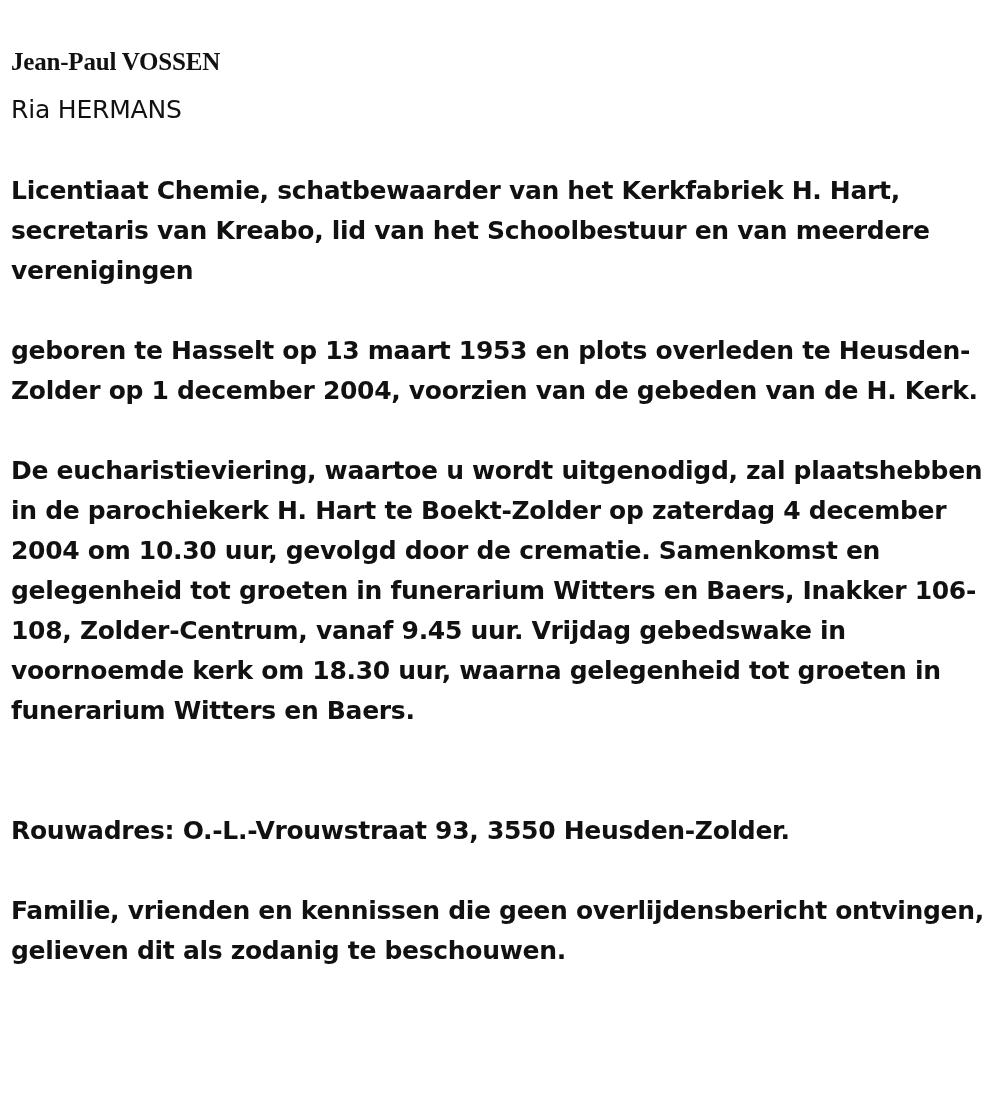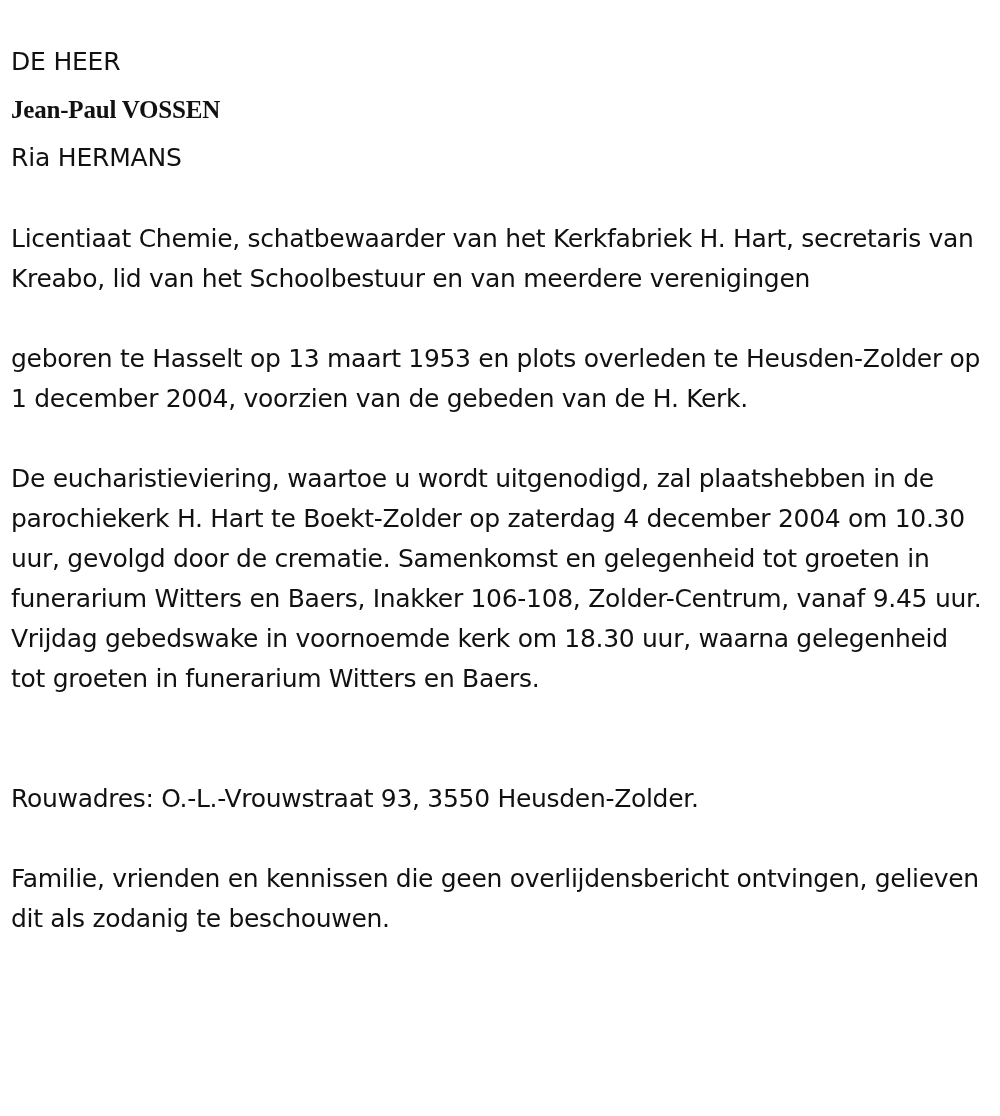--- a/index.html
+++ b/index.html
@@ -28,33 +28,33 @@
     }
     .header-line.bold {
       font-weight: bold;
       font-family: Liberation Serif, serif;
     }
     .body-block {
       font-size: 25px;
       line-height: 40px;
       margin: 0;
       letter-spacing: -0.3px;
+      font-weight: bold;
     }
     .gap {
       height: 40px;
     }
     .gap-first {
       height: 37px;
     }
   </style>
 </head>
 <body>
 
 <div class="page">
-  <div class="header-line">DE HEER</div>
   <div class="header-line bold">Jean-Paul VOSSEN</div>
   <div class="header-line">Ria HERMANS</div>
 
   <div class="gap-first"></div>
 
   <p class="body-block">Licentiaat Chemie, schatbewaarder van het Kerkfabriek H. Hart, secretaris van Kreabo, lid van het Schoolbestuur en van meerdere verenigingen</p>
   <div class="gap"></div>
 
   <p class="body-block">geboren te Hasselt op 13 maart 1953 en plots overleden te Heusden-Zolder op 1 december 2004, voorzien van de gebeden van de H. Kerk.</p>
   <div class="gap"></div>

